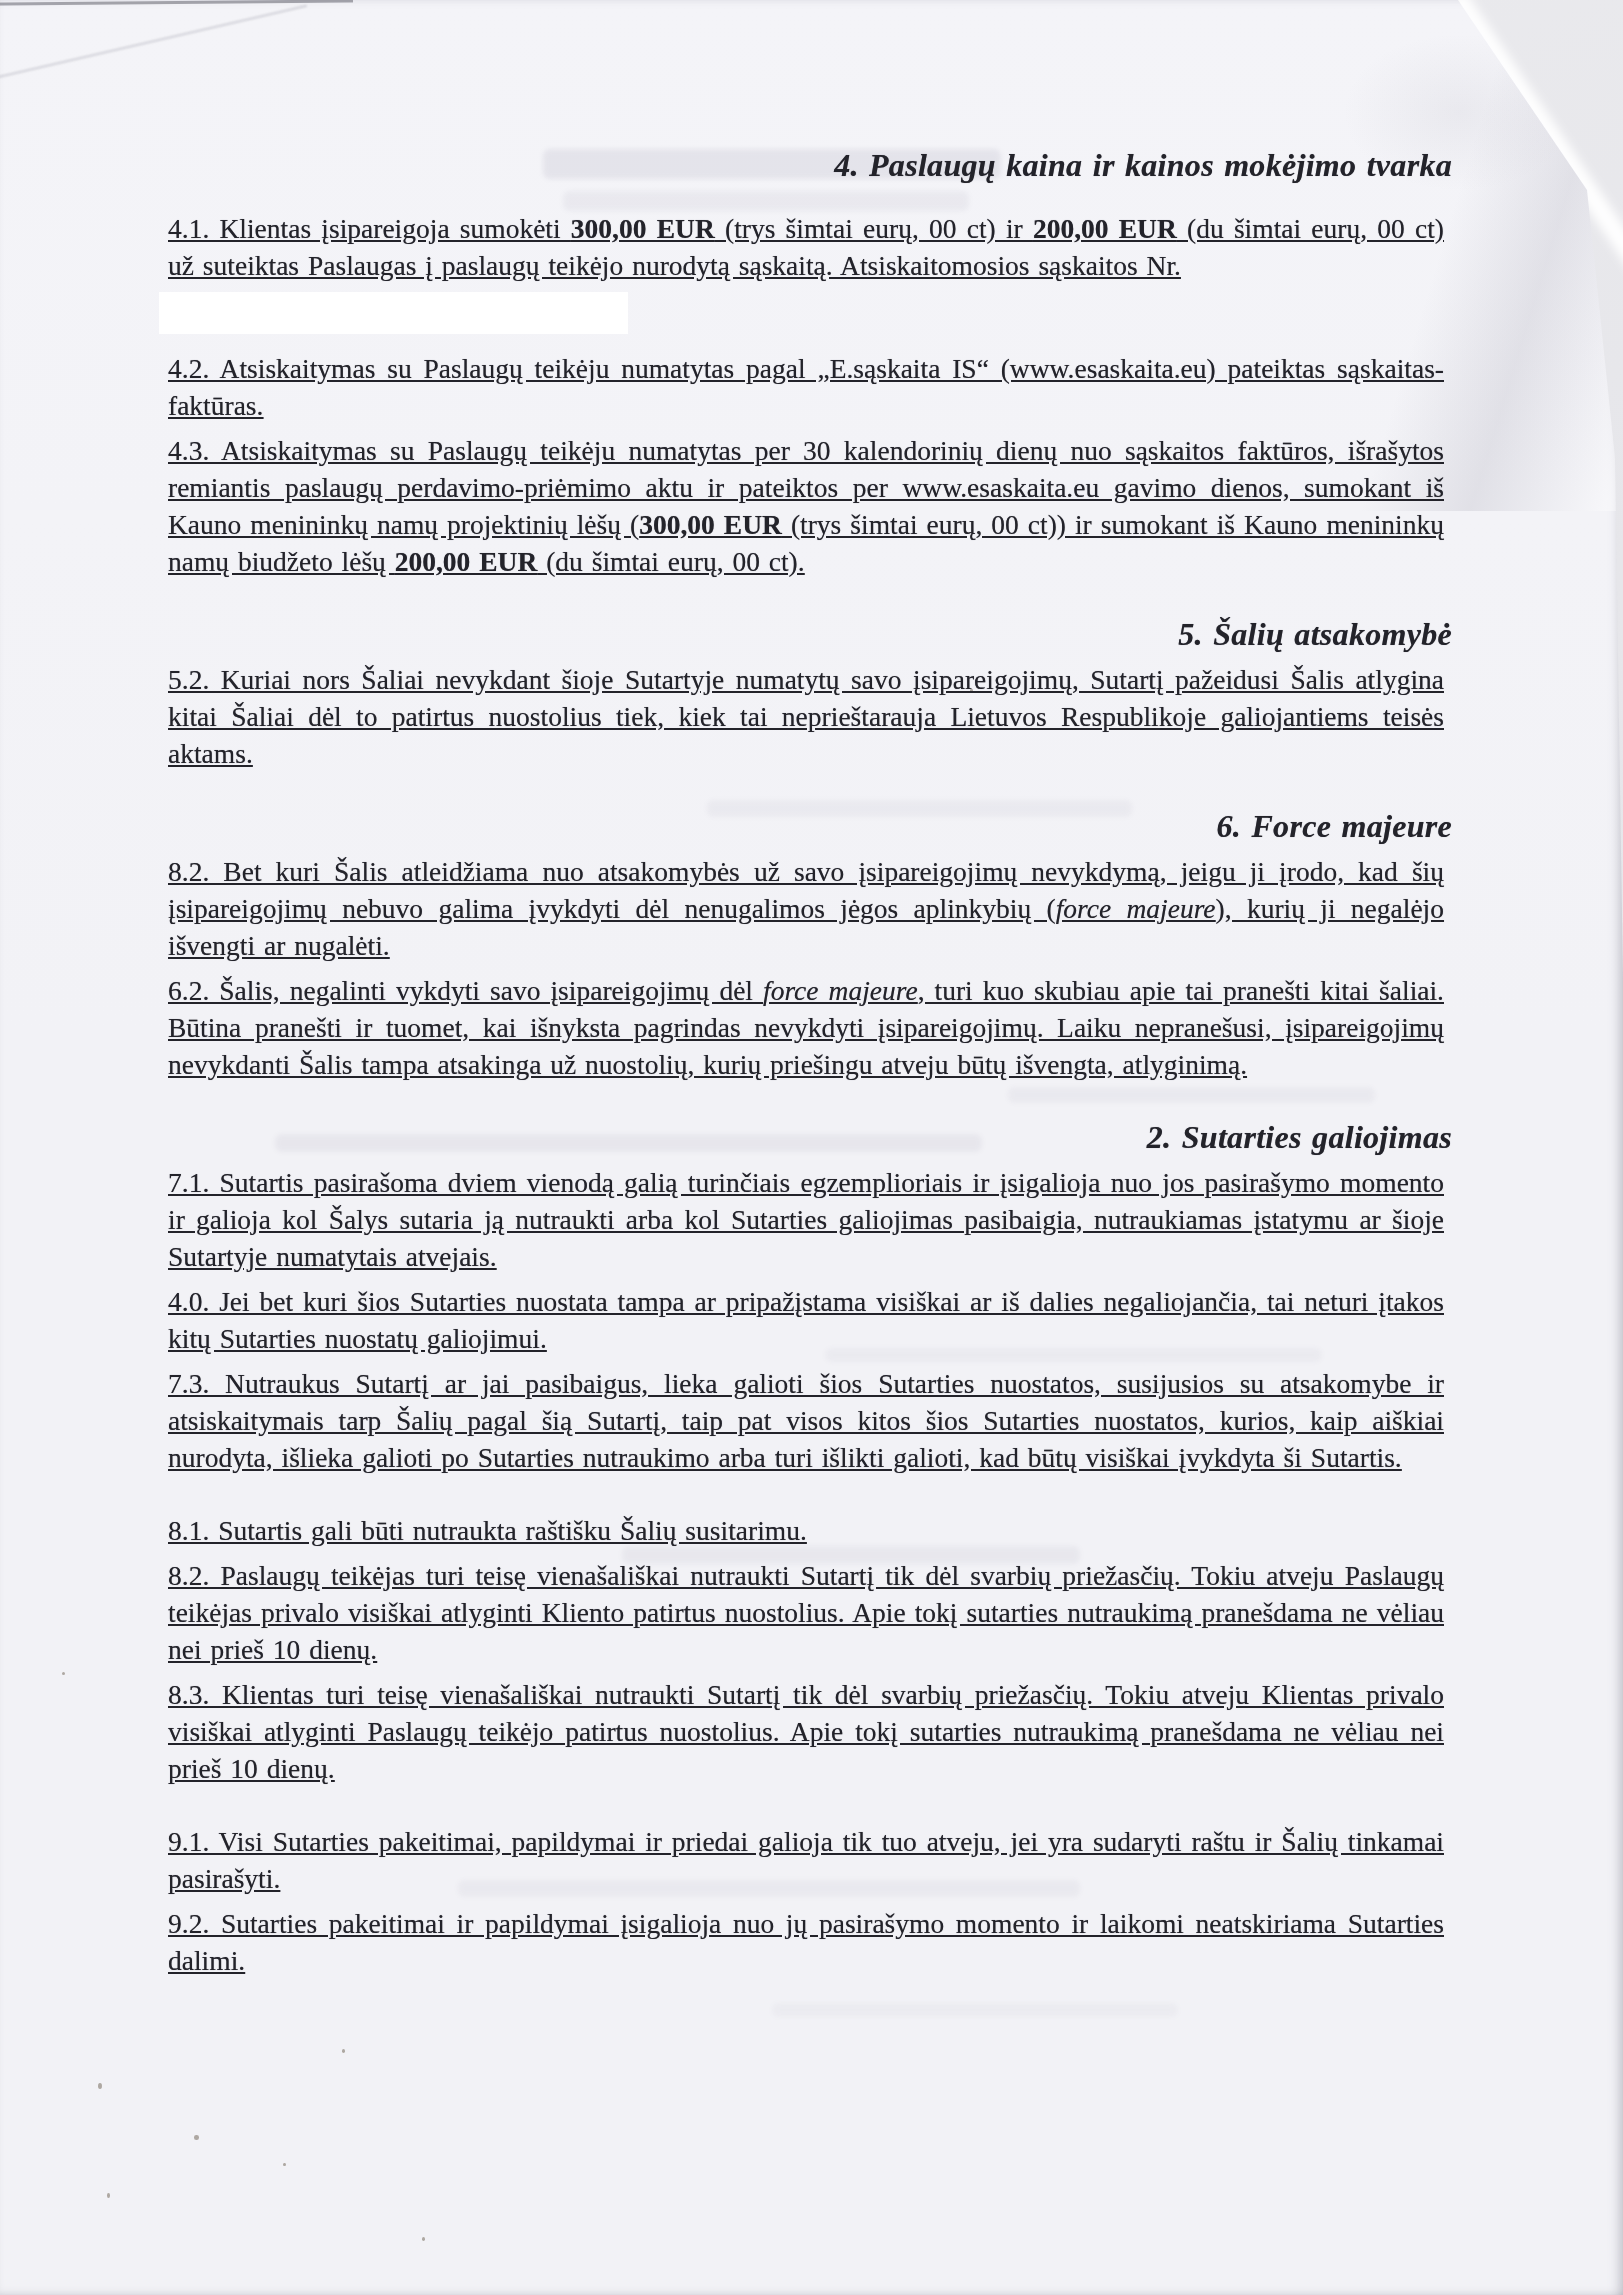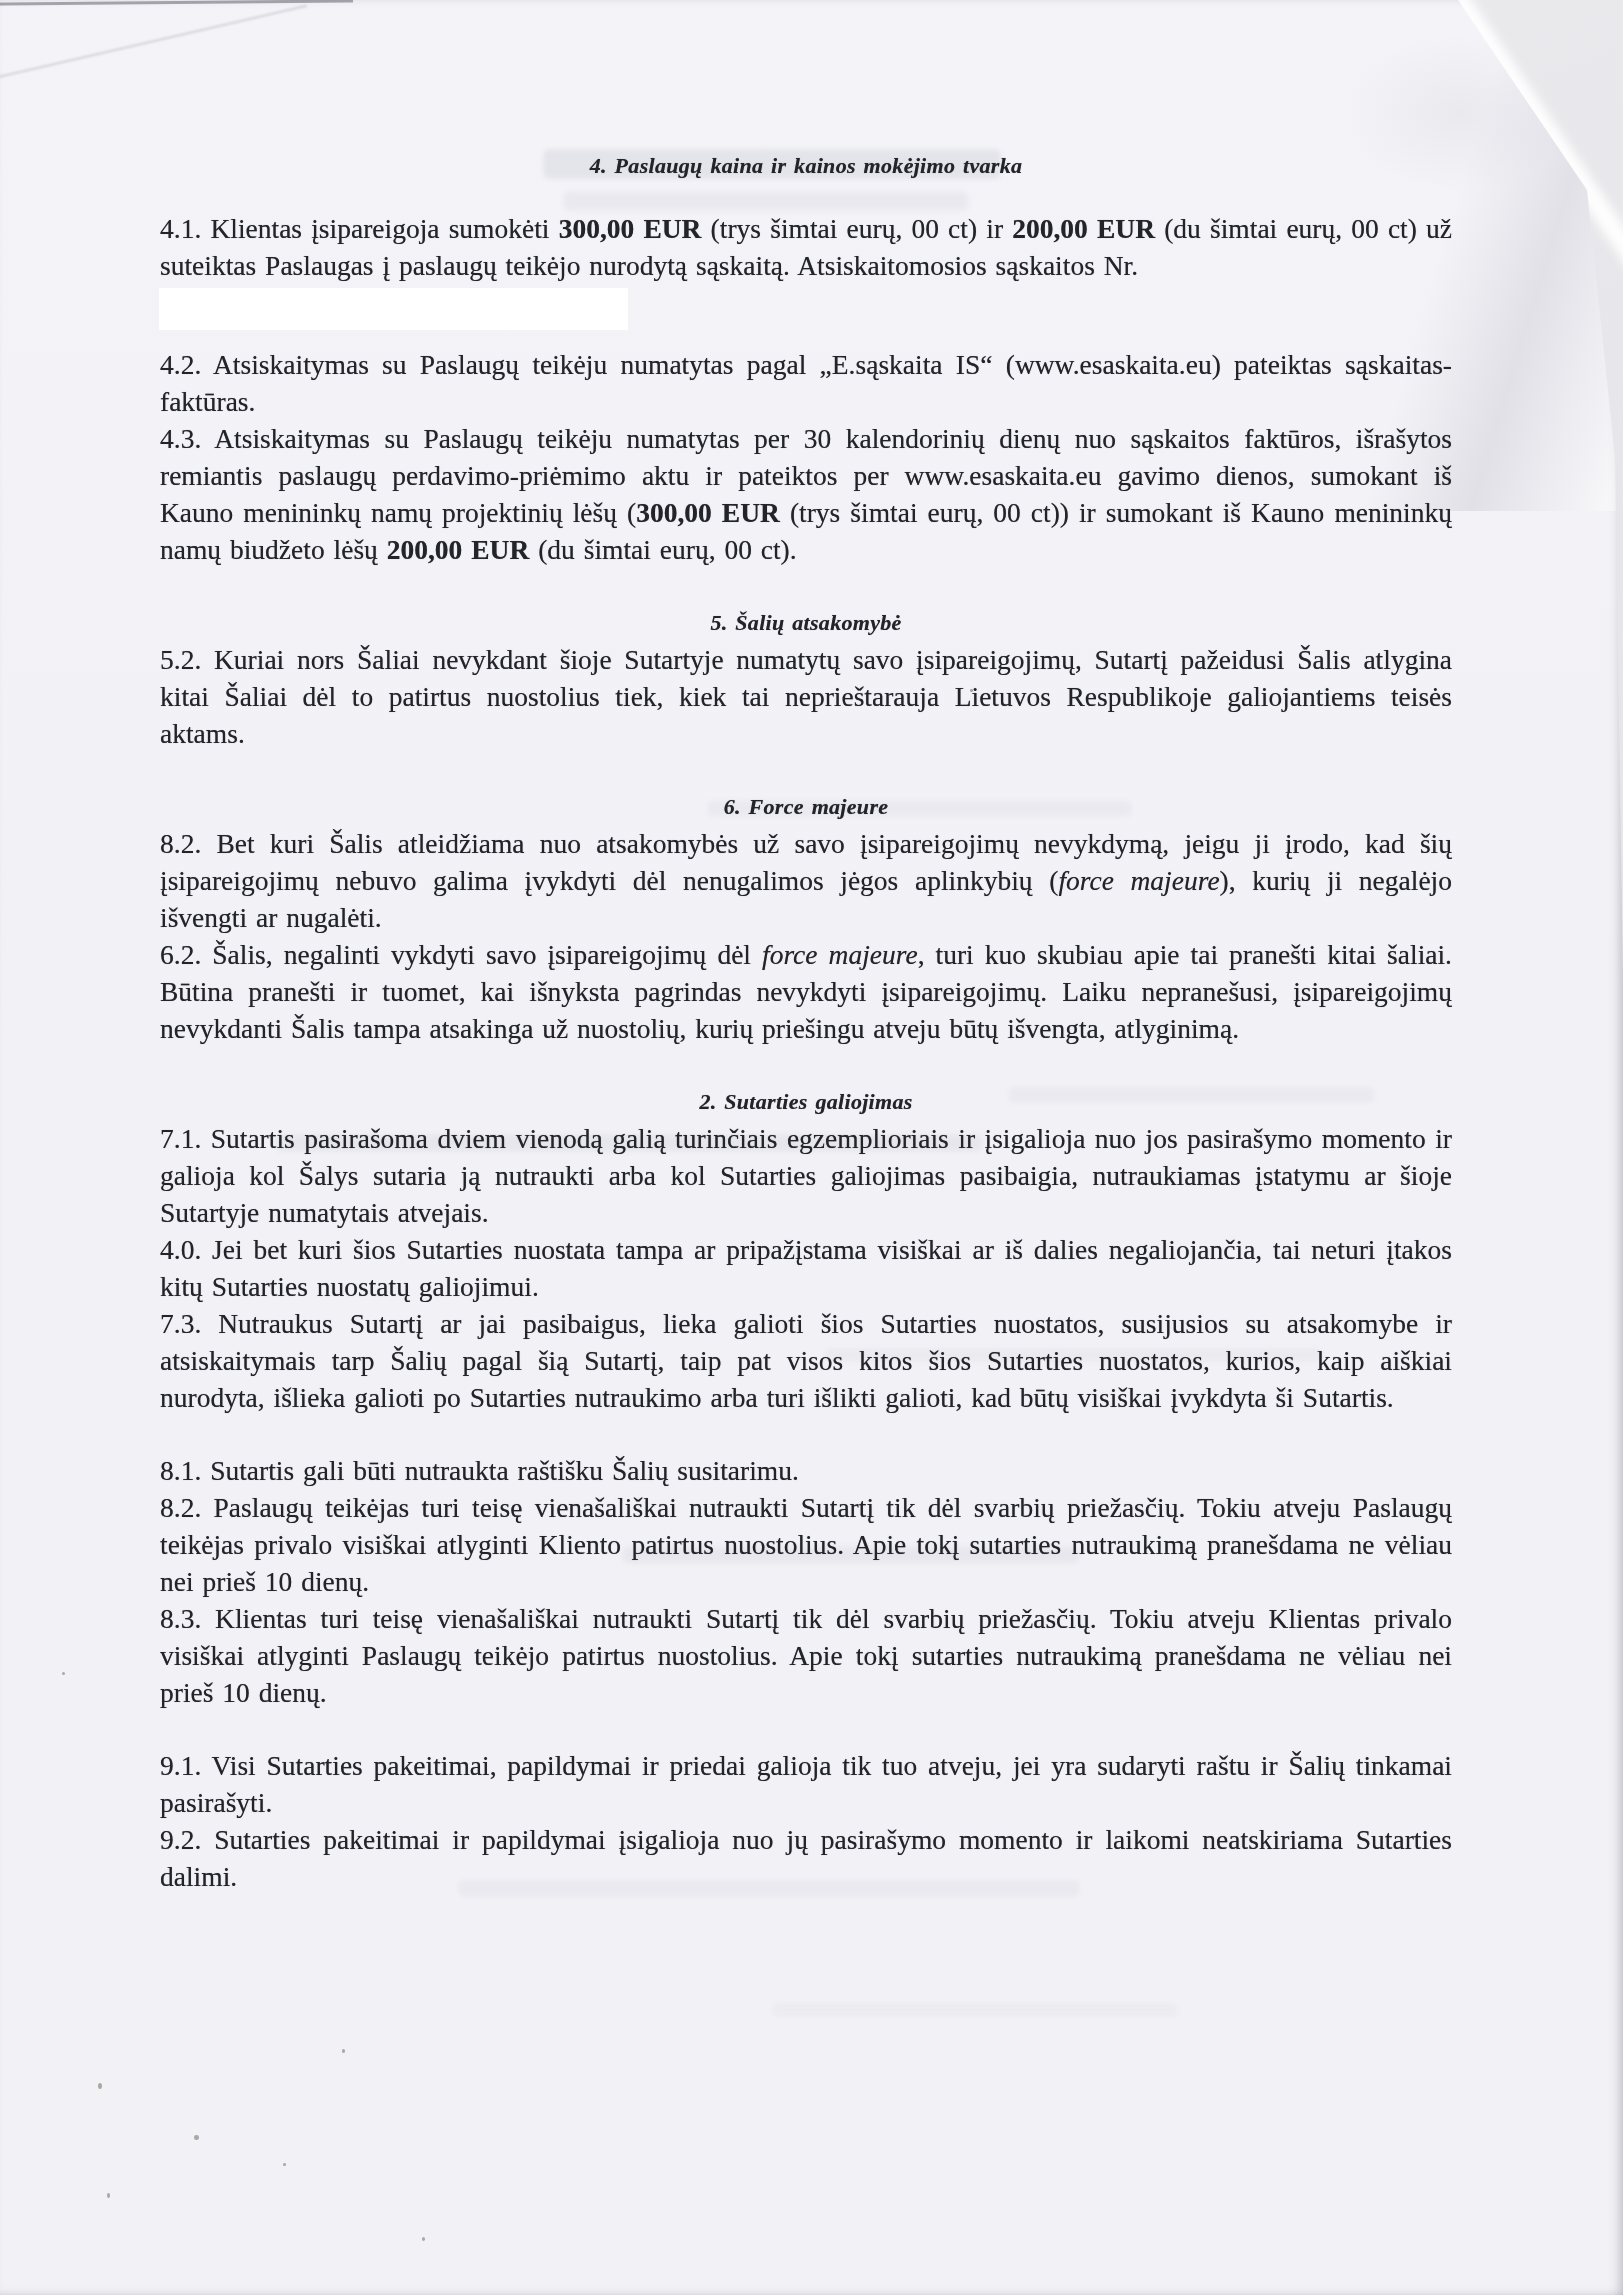--- a/index.html
+++ b/index.html
@@ -74,31 +74,31 @@
     color: #23232a;
     text-align: justify;
     text-shadow: 0 0 0.7px rgba(28,28,40,0.55);
     word-spacing: 2px;
   }
 
   .doc-section { margin-top: 36px; }
   .doc-section.first { margin-top: 0; }
 
   .heading {
-    font-size: 22px;
+    font-size: 32px;
     line-height: 37px;
     font-weight: 700;
     font-style: italic;
     margin: 0;
     letter-spacing: 0.3px;
-    text-align: center;
+    text-align: right;
   }
   .s4 .heading { margin-bottom: 26px; }
 
-  .doc p { margin: 0; }
+  .doc p { margin: 8px; text-decoration: underline; }
   .b { font-weight: 700; }
   .i { font-style: italic; }
 
   .redaction {
     width: 469px;
     height: 42px;
     margin: 3.9px 0 15.7px -1.3px;
     background: #ffffff;
   }
 

